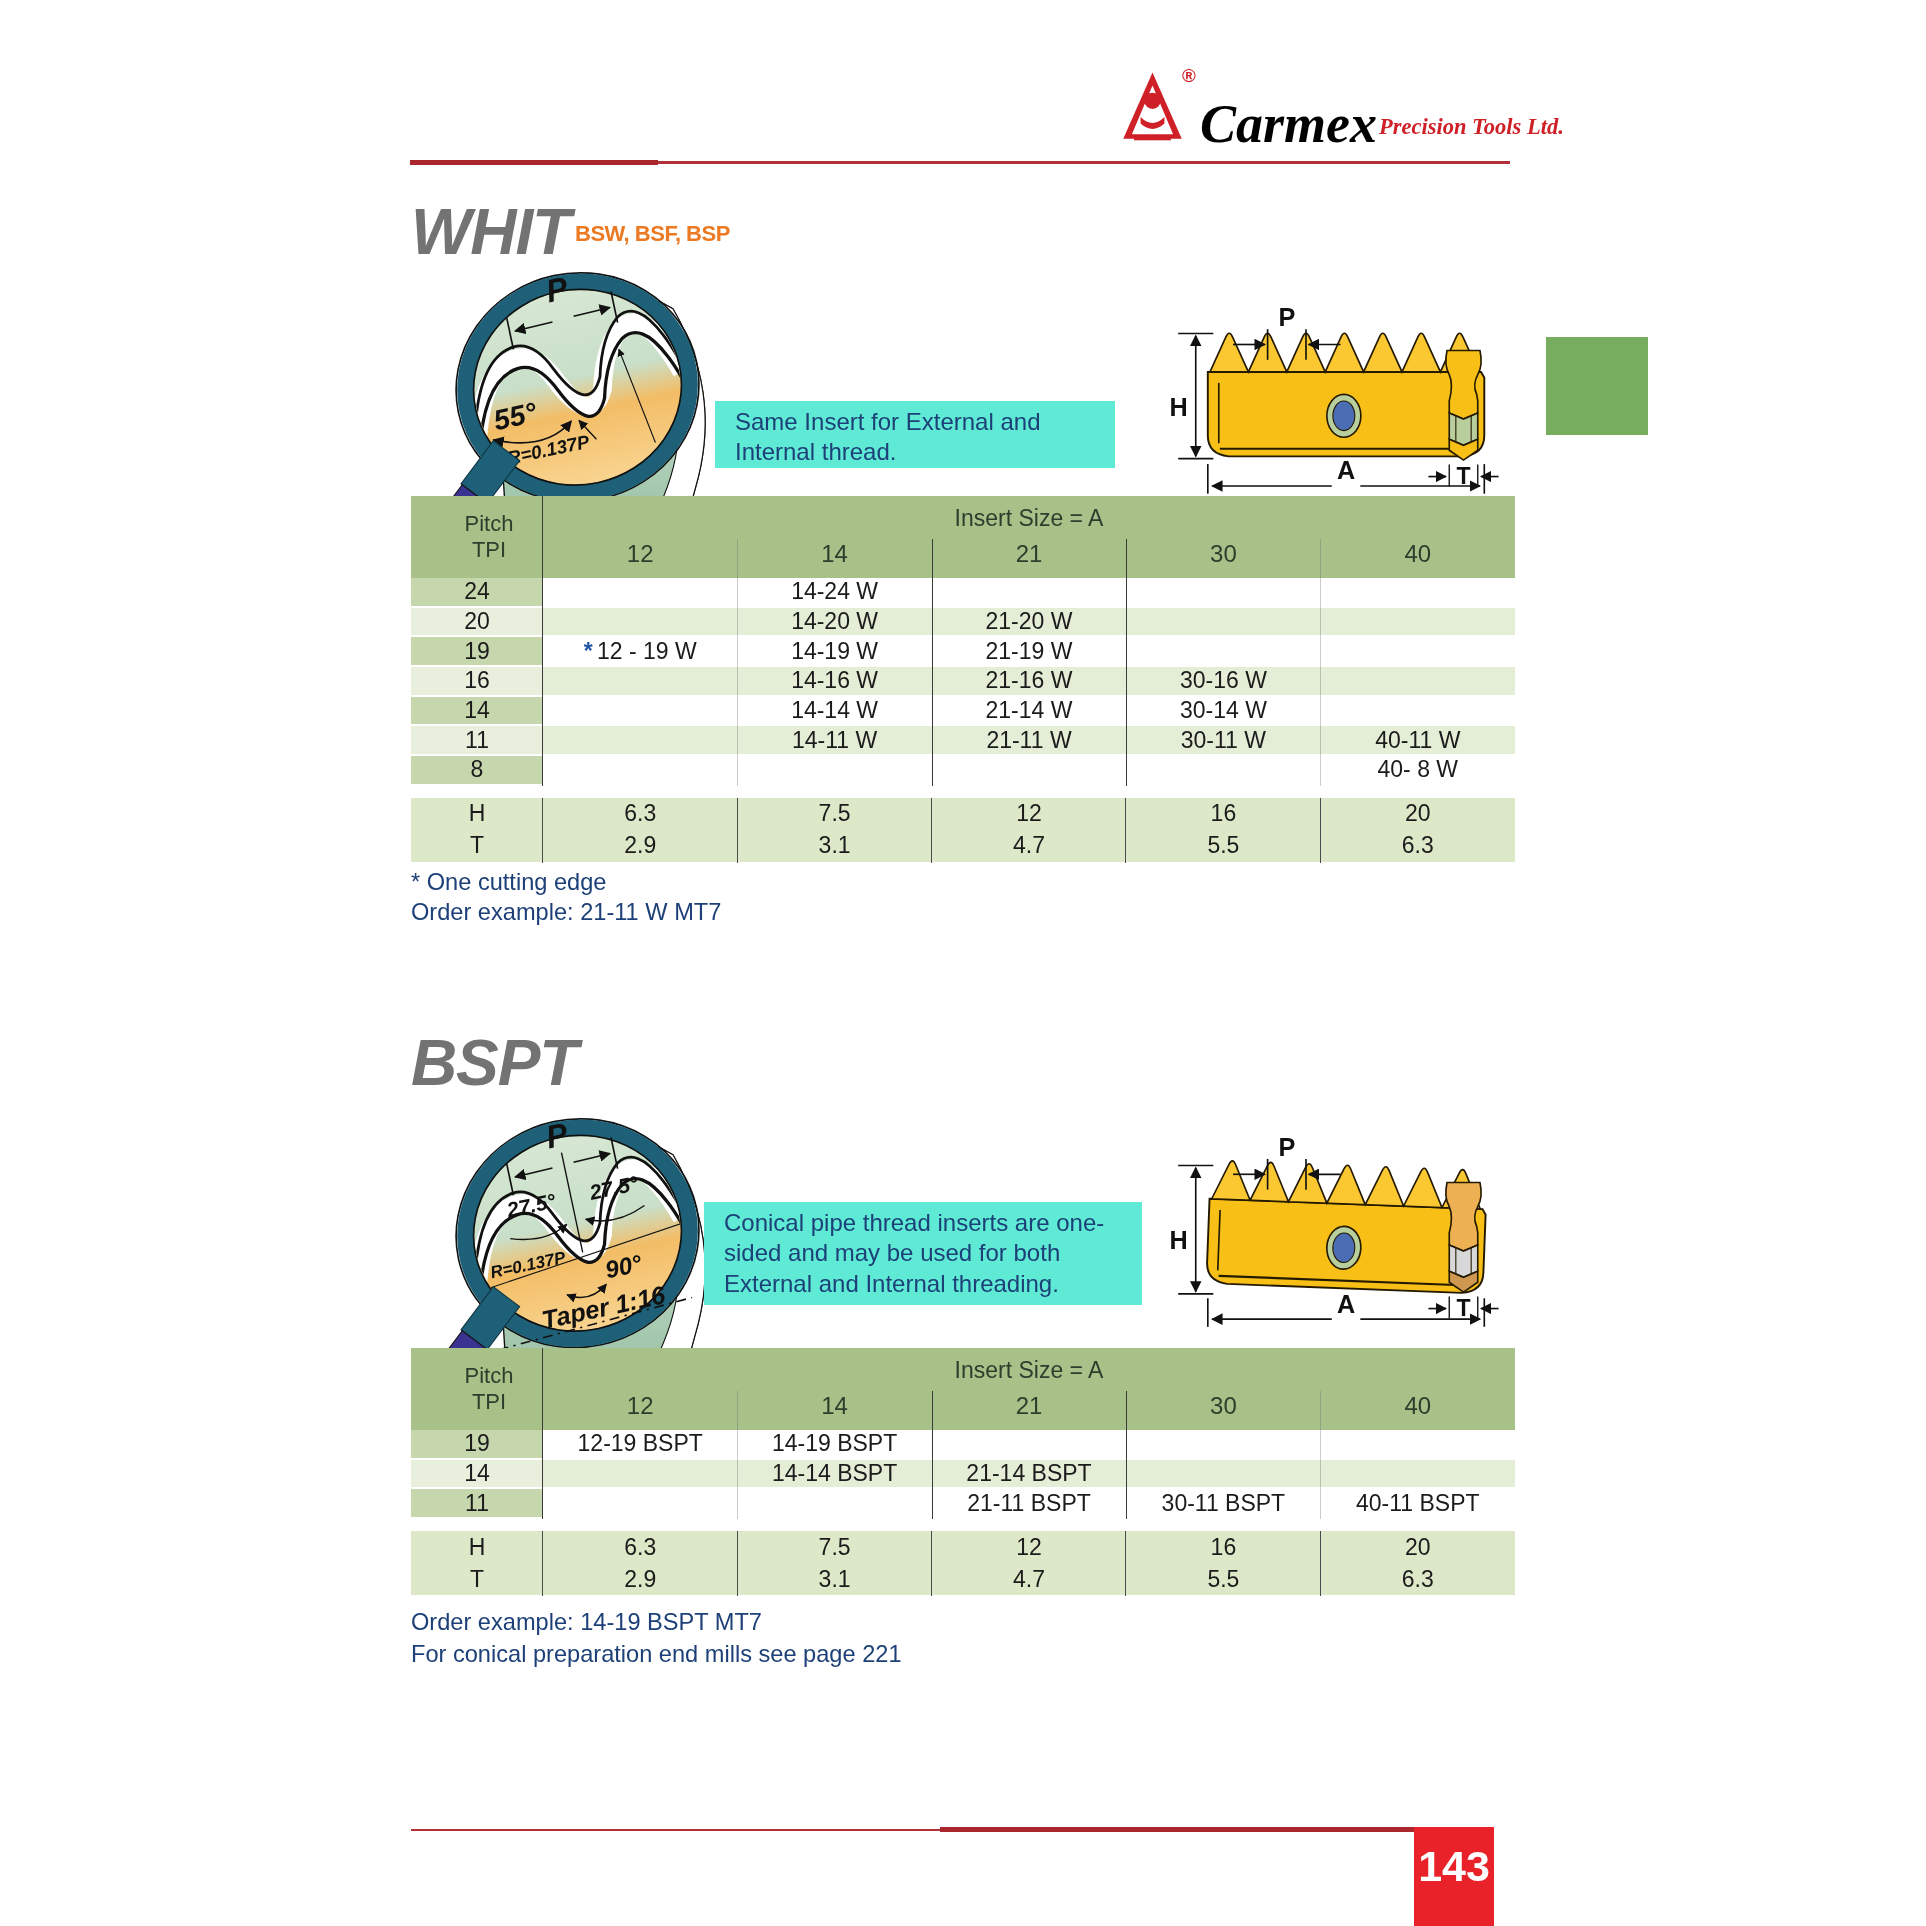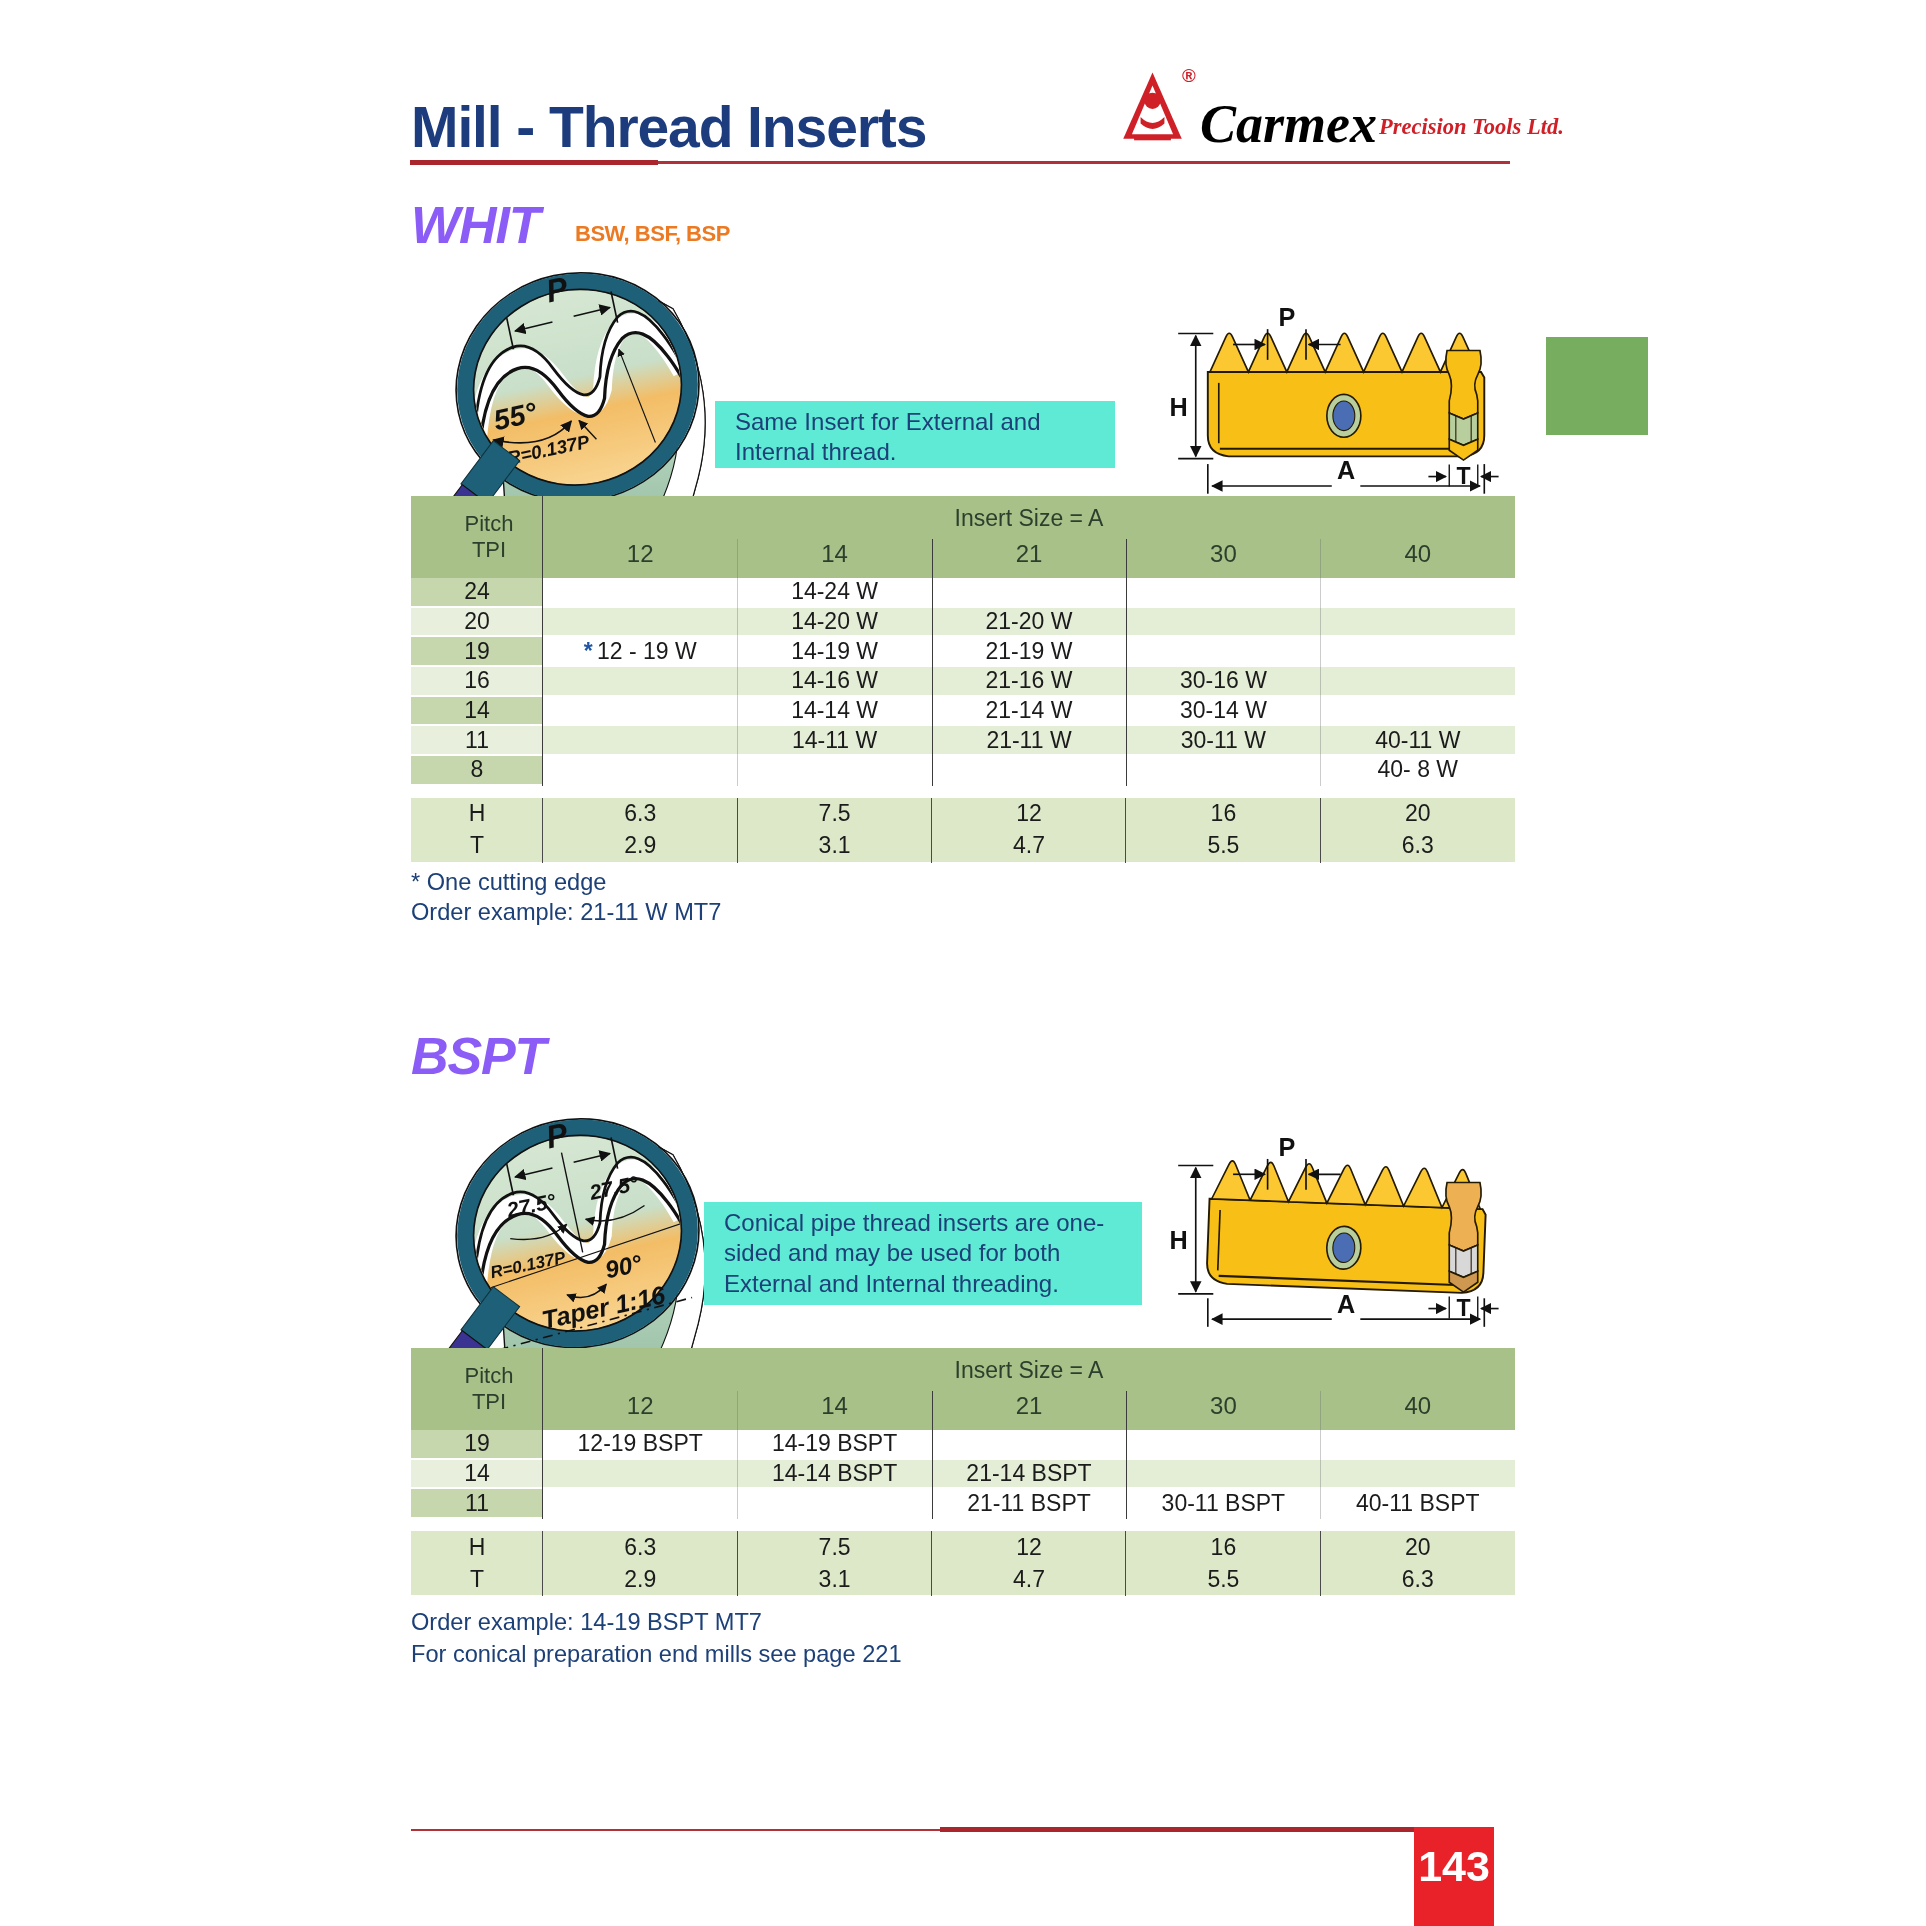--- a/index.html
+++ b/index.html
@@ -12,21 +12,21 @@
               color:#1d3c7d;letter-spacing:-1.1px;}
   .brand-reg{position:absolute;left:1182px;top:65px;font-size:18.7px;color:#cf2028;font-weight:bold;}
   .brand-name{position:absolute;left:1200px;top:93px;font-family:"Liberation Serif",serif;
               font-style:italic;font-weight:bold;font-size:54px;color:#000000;}
   .brand-tagline{position:absolute;left:1379px;top:114px;font-family:"Liberation Serif",serif;
                  font-style:italic;font-weight:bold;font-size:22.5px;color:#cf2028;}
   .rule-a{position:absolute;left:410px;top:160px;width:248px;height:5px;background:#a8262c;}
   .rule-b{position:absolute;left:658px;top:161px;width:852px;height:2.7px;background:#b23038;}
 
   
-  .sec-head{position:absolute;font-size:52px;font-weight:bold;font-style:italic;color:#8b5cf6;letter-spacing:-1.1px;}
+  .sec-head{position:absolute;font-size:64px;font-weight:bold;font-style:italic;color:#737373;letter-spacing:-1.1px;}
   #whit-head{left:411px;top:195px;}
   #bspt-head{left:411px;top:1026px;}
   .sec-sub{position:absolute;left:575px;top:221px;font-size:22px;font-weight:bold;color:#ec7a23;letter-spacing:-0.5px;}
 
   
   .note{position:absolute;background:#5eead4;color:#1c4077;font-size:24px;line-height:1.28;
         padding:5.5px 0 0 20px;box-sizing:border-box;}
   #whit-note{left:715px;top:401px;width:400px;height:67px;}
   #bspt-note{left:704px;top:1202px;width:438px;height:103px;}
 
@@ -86,21 +86,20 @@
         <stop offset="1" stop-color="#f2a93a"></stop>
     </linearGradient>
     <marker id="ah" viewBox="0 0 10 10" refX="9" refY="5" markerWidth="7" markerHeight="7" orient="auto-start-reverse">
       <path d="M0,0 L10,5 L0,10 Z" fill="#111"></path>
     </marker>
   </defs>
 </svg>
 
 <div class="page">
 
-  <div class="page-title">Mill - Thread Inserts</div>
   <svg class="abs" style="left:1120px;top:70px" width="65" height="74" viewBox="0 0 120 135">
     <path d="M60,4 L114,126 L6,126 Z" fill="#cf2028"></path>
     <path d="M60,28 L98,118 L22,118 Z" fill="#ffffff"></path>
     <circle cx="60" cy="56" r="15" fill="#cf2028"></circle>
     <path d="M38,86 Q60,108 82,86 L82,98 Q60,118 38,98 Z" fill="#cf2028"></path>
     <rect x="26" y="121" width="68" height="8" fill="#cf2028"></rect>
   </svg>
   <div class="brand-reg">®</div>
   <div class="brand-name">Carmex</div>
   <div class="brand-tagline">Precision Tools Ltd.</div>

